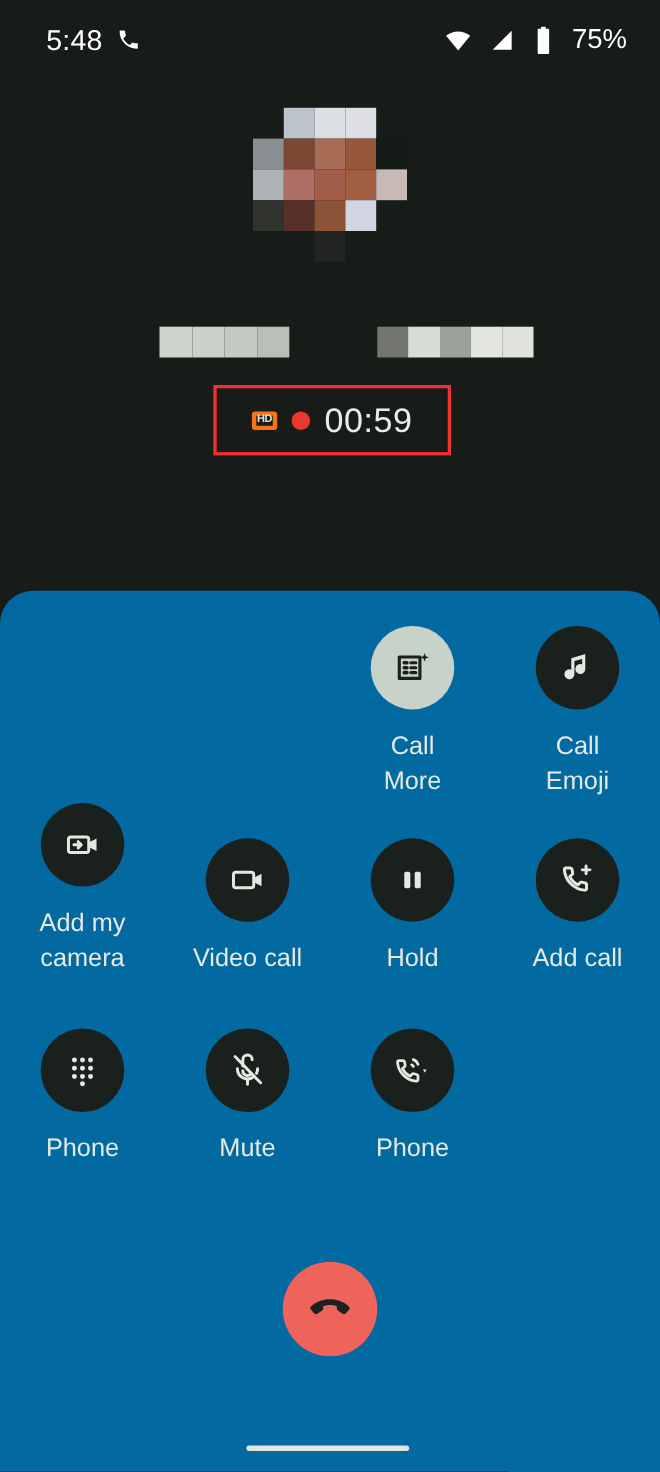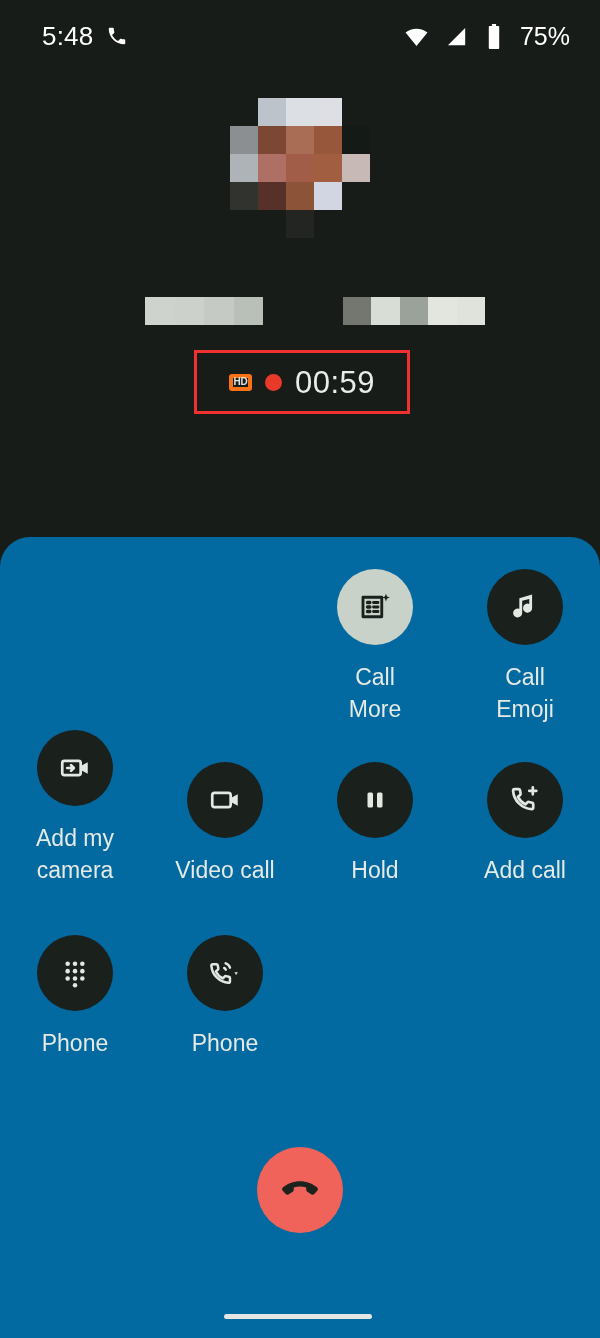--- a/index.html
+++ b/index.html
@@ -321,20 +321,34 @@
               <circle cx="6.5" cy="16.2" r="1.7"></circle>
                 <circle cx="12" cy="16.2" r="1.7"></circle>
                 <circle cx="17.5" cy="16.2" r="1.7"></circle>
               <circle cx="12" cy="21.2" r="1.7"></circle>
             </svg>
           </span>
         </div>
         <div class="btn-label"><span>Phone</span></div>
       </div>
 
+      <div class="cell">
+        <div class="btn-circle">
+          <span>
+            <svg width="34" height="34" viewBox="0 0 24 24" fill="none" stroke="currentColor" stroke-width="1.9" stroke-linecap="round" stroke-linejoin="round">
+              <path d="M15 5.2a3 3 0 0 0-6 0v4.1"></path>
+              <path d="M9 12.3a3 3 0 0 0 5.5 1.7"></path>
+              <path d="M5.5 11a6.5 6.5 0 0 0 9.6 5.7M18.5 11a6.5 6.5 0 0 1-.7 2.9"></path>
+              <path d="M12 17.6V21"></path>
+              <path d="M4 3.2 20.4 20"></path>
+            </svg>
+          </span>
+        </div>
+        <div class="btn-label"><span>Mute</span></div>
+      </div>
 
       <div class="cell">
         <div class="btn-circle">
           <span>
             <svg width="34" height="34" viewBox="0 0 26 24" fill="none" stroke="currentColor" stroke-width="1.9" stroke-linecap="round" stroke-linejoin="round">
               <path d="M6.4 5.3c.6 0 1 .4 1.1.9l.4 2.3c.1.4-.1.8-.4 1L6 10.8a11.5 11.5 0 0 0 5.4 5.3l1.3-1.4c.3-.3.7-.4 1.1-.3l2.2.5c.5.1.8.5.8 1v2.6c0 .6-.5 1.1-1.1 1-7-.5-12.6-6.1-13.1-13 0-.6.4-1.2 1-1.2h2.8z"></path>
               <path d="M13.5 4.6a5 5 0 0 1 3.3 3.3M12.4 8.2a2 2 0 0 1 1.2 1.2"></path>
               <path d="M20.2 11.4 22.8 11.4 21.5 13.6z" fill="currentColor" stroke="none"></path>
             </svg>
           </span>

